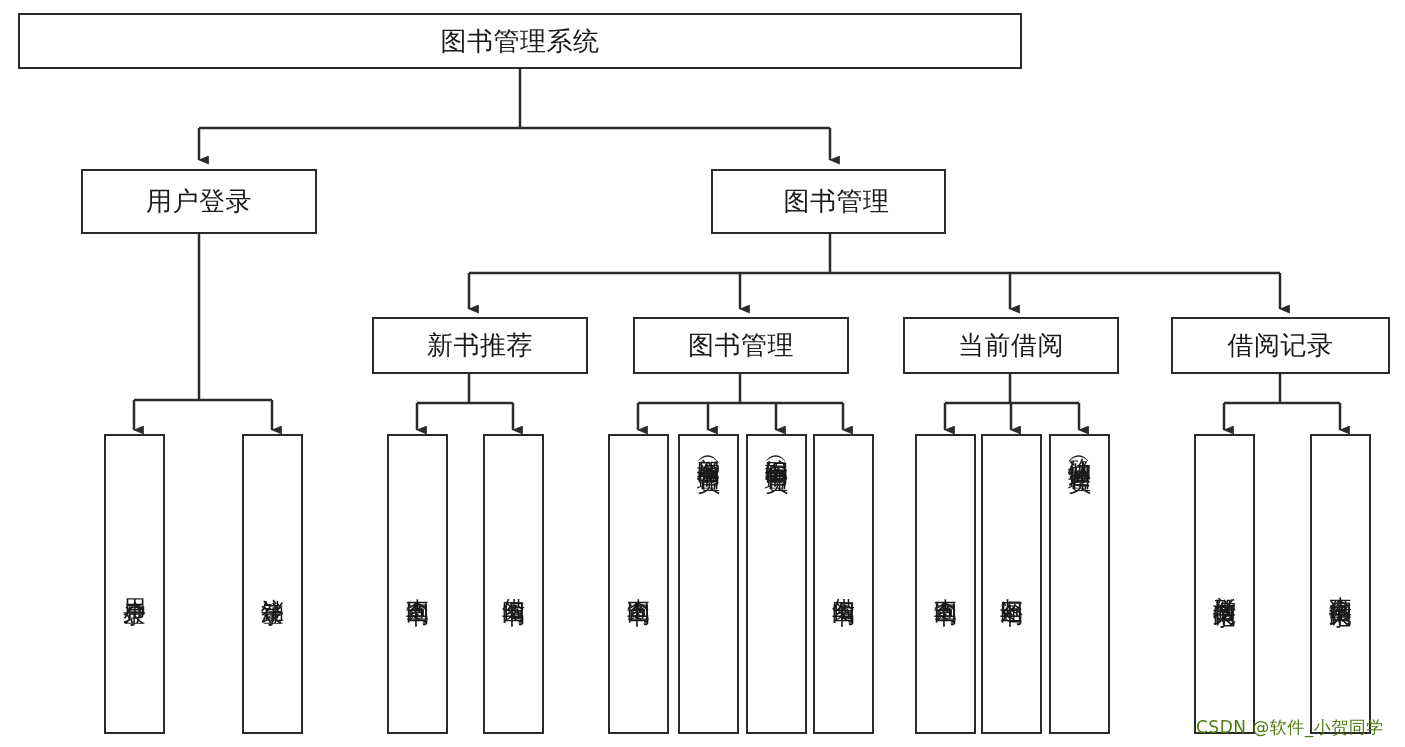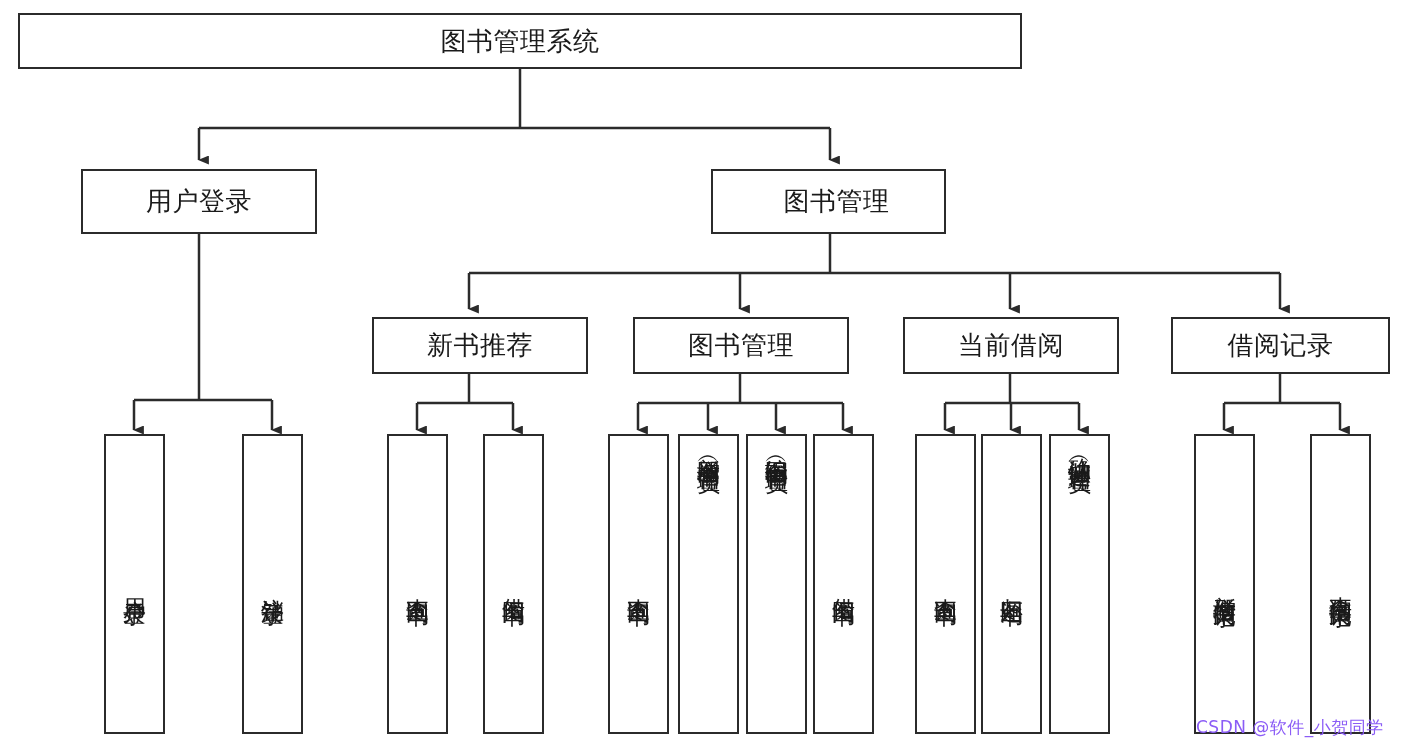--- a/index.html
+++ b/index.html
@@ -51,21 +51,21 @@
     justify-content: flex-start;
   }
   .node .lbl {
     writing-mode: inherit;
     text-orientation: inherit;
     white-space: nowrap;
   }
   .watermark {
     position: absolute;
     font-size: 17px;
-    color: #8b5cf6;
+    color: #4d7c0f;
     white-space: nowrap;
     letter-spacing: 0.5px;
   }
 </style>
 </head>
 <body>
 
 <div id="canvas">
 
   <svg id="wires" viewBox="0 0 1405 747">

